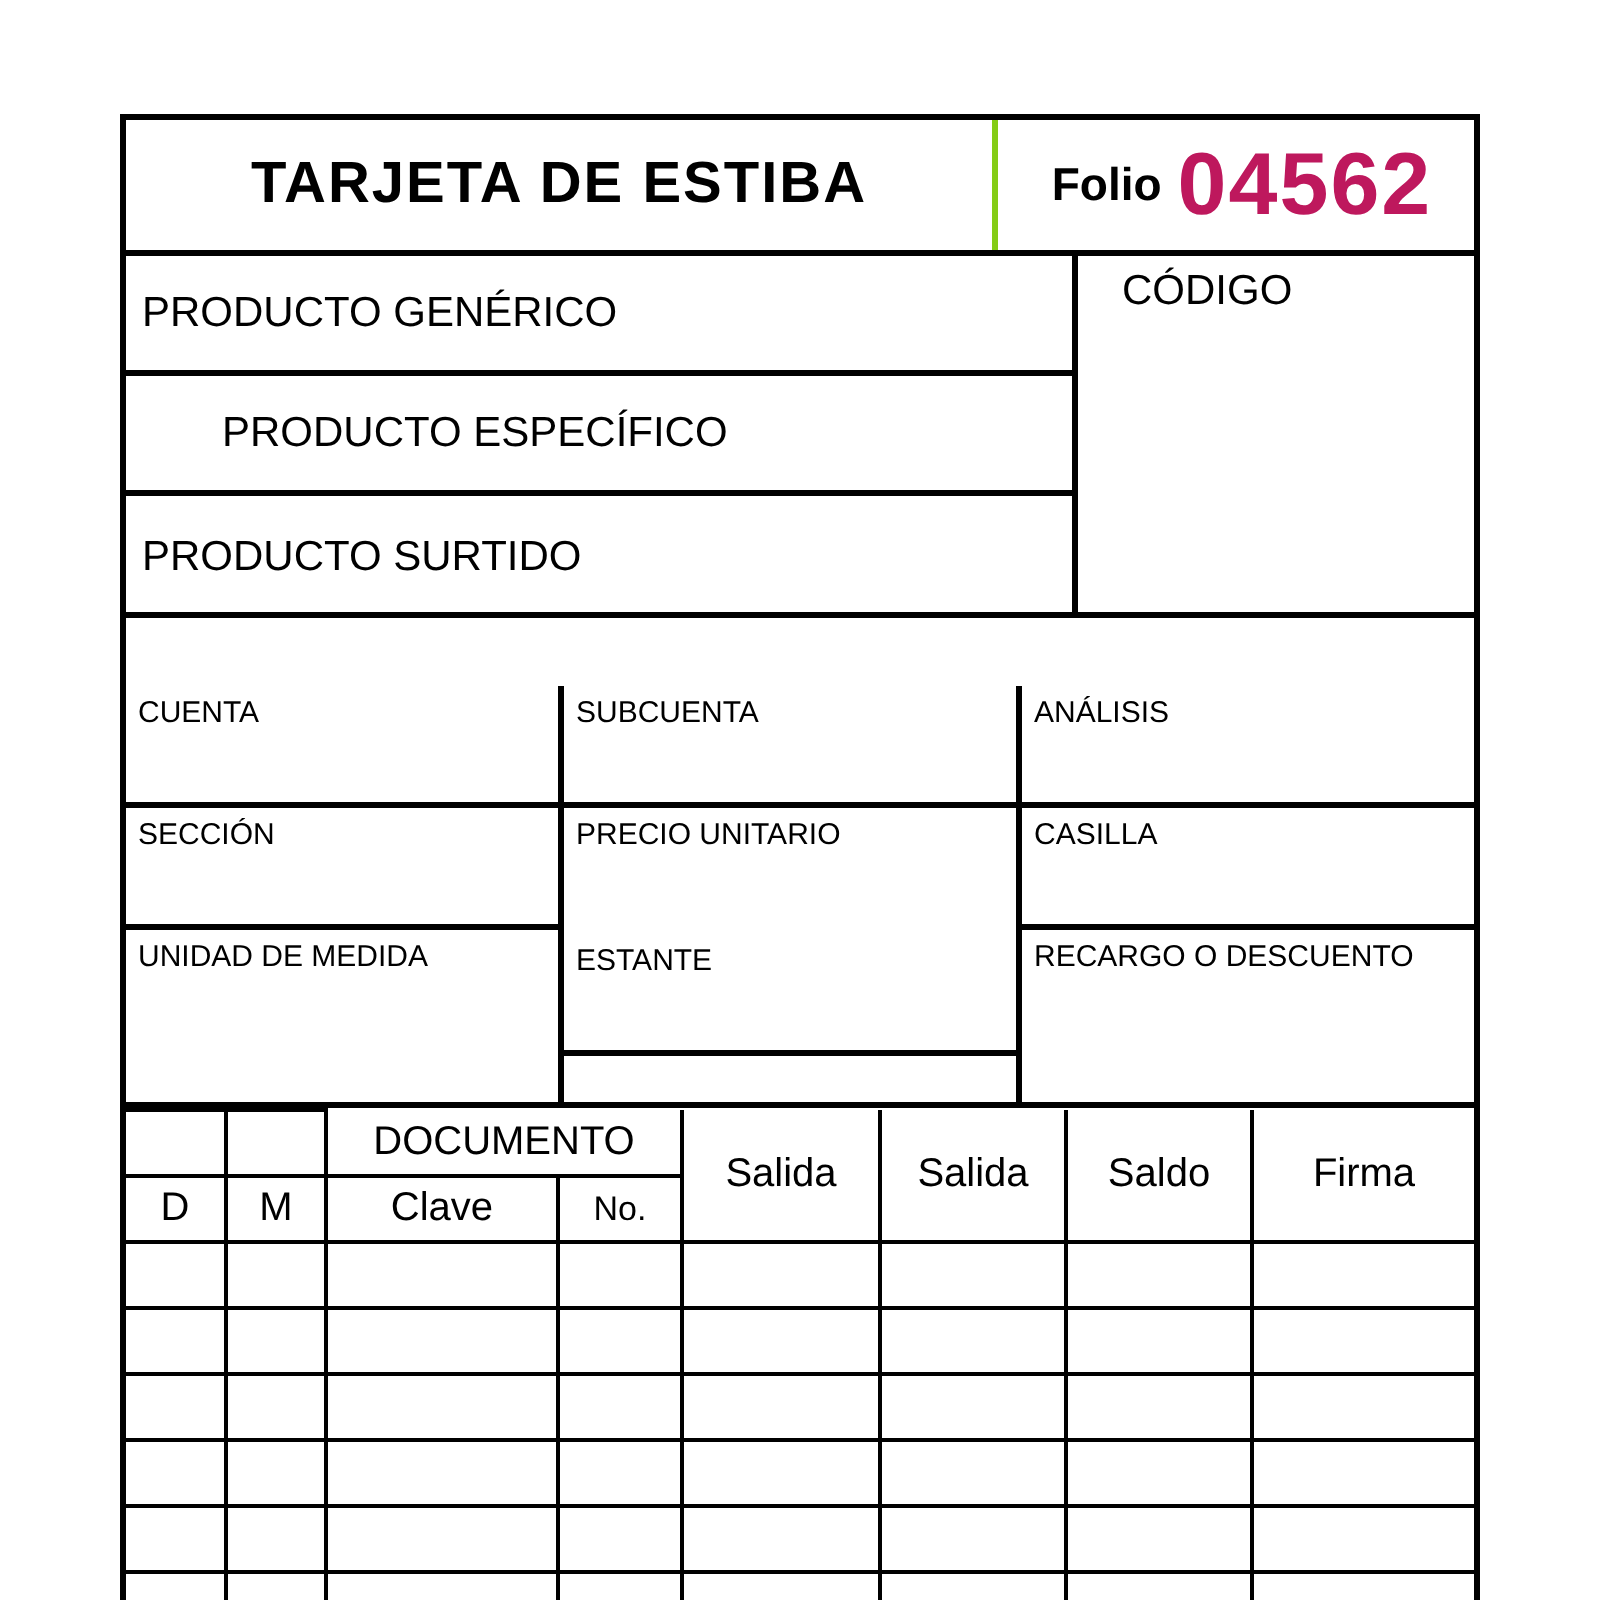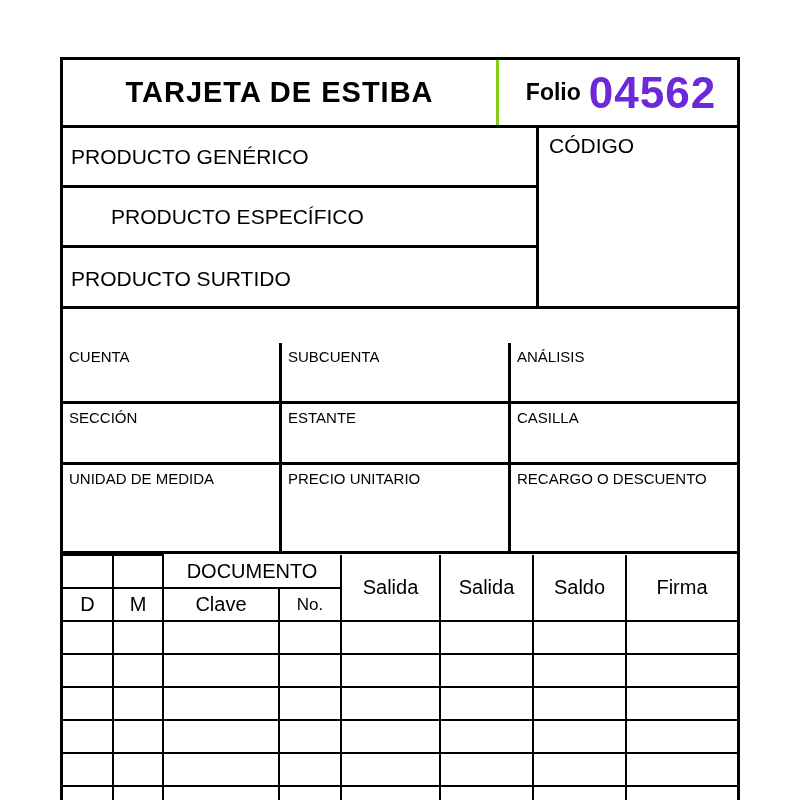--- a/index.html
+++ b/index.html
@@ -55,21 +55,21 @@
     padding-left: 6px;
   }
   #folio-label {
     font-size: 23px;
     font-weight: bold;
     margin-right: 8px;
   }
   #folio-number {
     font-size: 44px;
     font-weight: bold;
-    color: #6d28d9;
+    color: #be185d;
     letter-spacing: 1px;
   }
   
   #product-block {
     position: relative;
     height: 181px;
     border-bottom: 3px solid #000;
     box-sizing: border-box;
   }
   .prod-left {
@@ -87,21 +87,21 @@
   #prod-generico { top: 0; height: 60px; }
   #prod-especifico { top: 60px; height: 60px; padding-left: 48px; }
   #prod-surtido { top: 120px; height: 61px; border-bottom: none; }
   #codigo-cell {
     position: absolute;
     left: 476px;
     top: 0;
     right: 0;
     height: 181px;
     box-sizing: border-box;
-    padding-left: 10px;
+    padding-left: 22px;
     padding-top: 6px;
     font-size: 21px;
   }
   
   #mid-grid {
     height: 211px;
     border-bottom: 3px solid #000;
     box-sizing: border-box;
     display: flex;
     margin-top: 34px;
@@ -196,25 +196,25 @@
         <span>SECCIÓN</span>
       </div>
       <div class="mid-cell last">
         <span>UNIDAD DE MEDIDA</span>
       </div>
     </div>
     <div class="mid-col" id="mid-col-2">
       <div class="mid-cell">
         <span>SUBCUENTA</span>
       </div>
-      <div class="mid-cell">
-        <span>ESTANTE</span>
-      </div>
       <div class="mid-cell last">
         <span>PRECIO UNITARIO</span>
+      </div>
+      <div class="mid-cell">
+        <span>ESTANTE</span>
       </div>
     </div>
     <div class="mid-col" id="mid-col-3">
       <div class="mid-cell">
         <span>ANÁLISIS</span>
       </div>
       <div class="mid-cell">
         <span>CASILLA</span>
       </div>
       <div class="mid-cell last">

